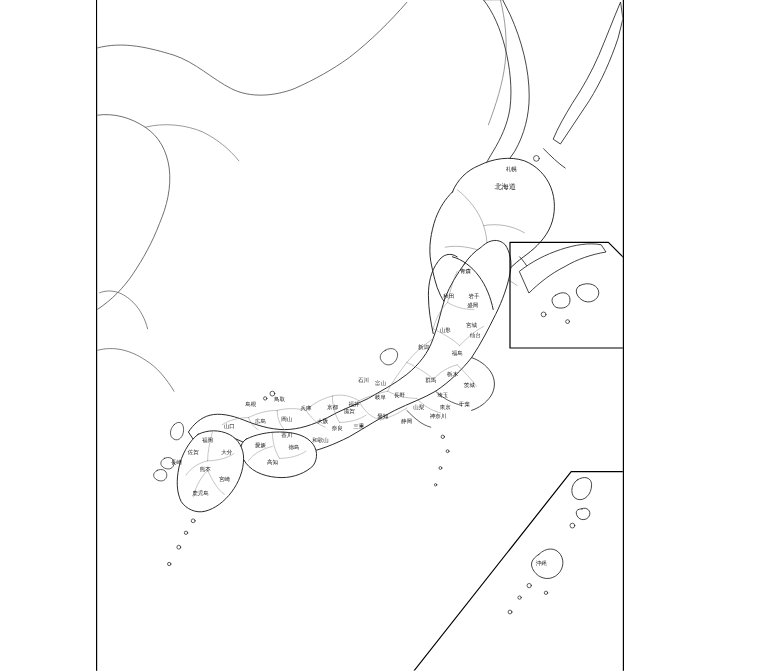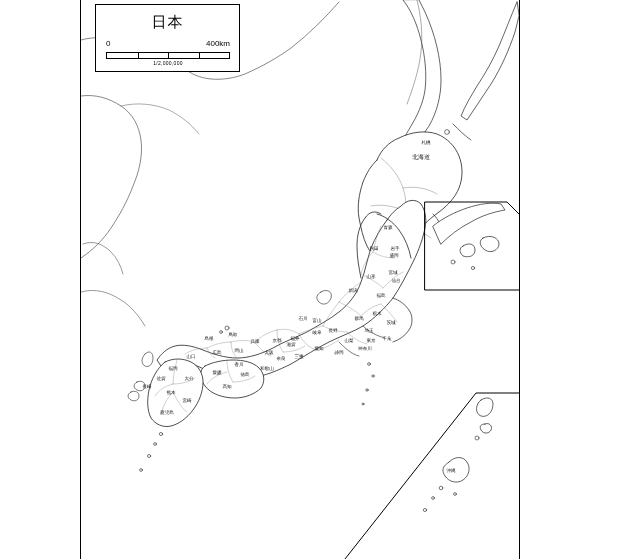--- a/index.html
+++ b/index.html
@@ -293,30 +293,15 @@
         <div class="place-label" style="left: 92px; top: 368px;">福岡</div>
         <div class="place-label" style="left: 108px; top: 378px;">大分</div>
         <div class="place-label" style="left: 80px; top: 378px;">佐賀</div>
         <div class="place-label" style="left: 66px; top: 386px;">長崎</div>
         <div class="place-label" style="left: 90px; top: 392px;">熊本</div>
         <div class="place-label" style="left: 106px; top: 400px;">宮崎</div>
         <div class="place-label" style="left: 86px; top: 412px;">鹿児島</div>
         <div class="place-label" style="left: 370px; top: 470px;">沖縄</div>
       </div>
 
-    <div id="legend">
-      <div id="legend-title">日本</div>
-      <div id="scale-wrap">
-        <div id="scale-labels">
-          <span id="scale-min">0</span>
-          <span id="scale-max">400km</span>
-        </div>
-        <div id="scale-bar">
-          <div class="tick" style="left:25%"></div>
-          <div class="tick" style="left:50%"></div>
-          <div class="tick" style="left:75%"></div>
-        </div>
-        <div id="scale-note">1/2,000,000</div>
-      </div>
-    </div>
 
   </div>
 </div>
 
 </body></html>

